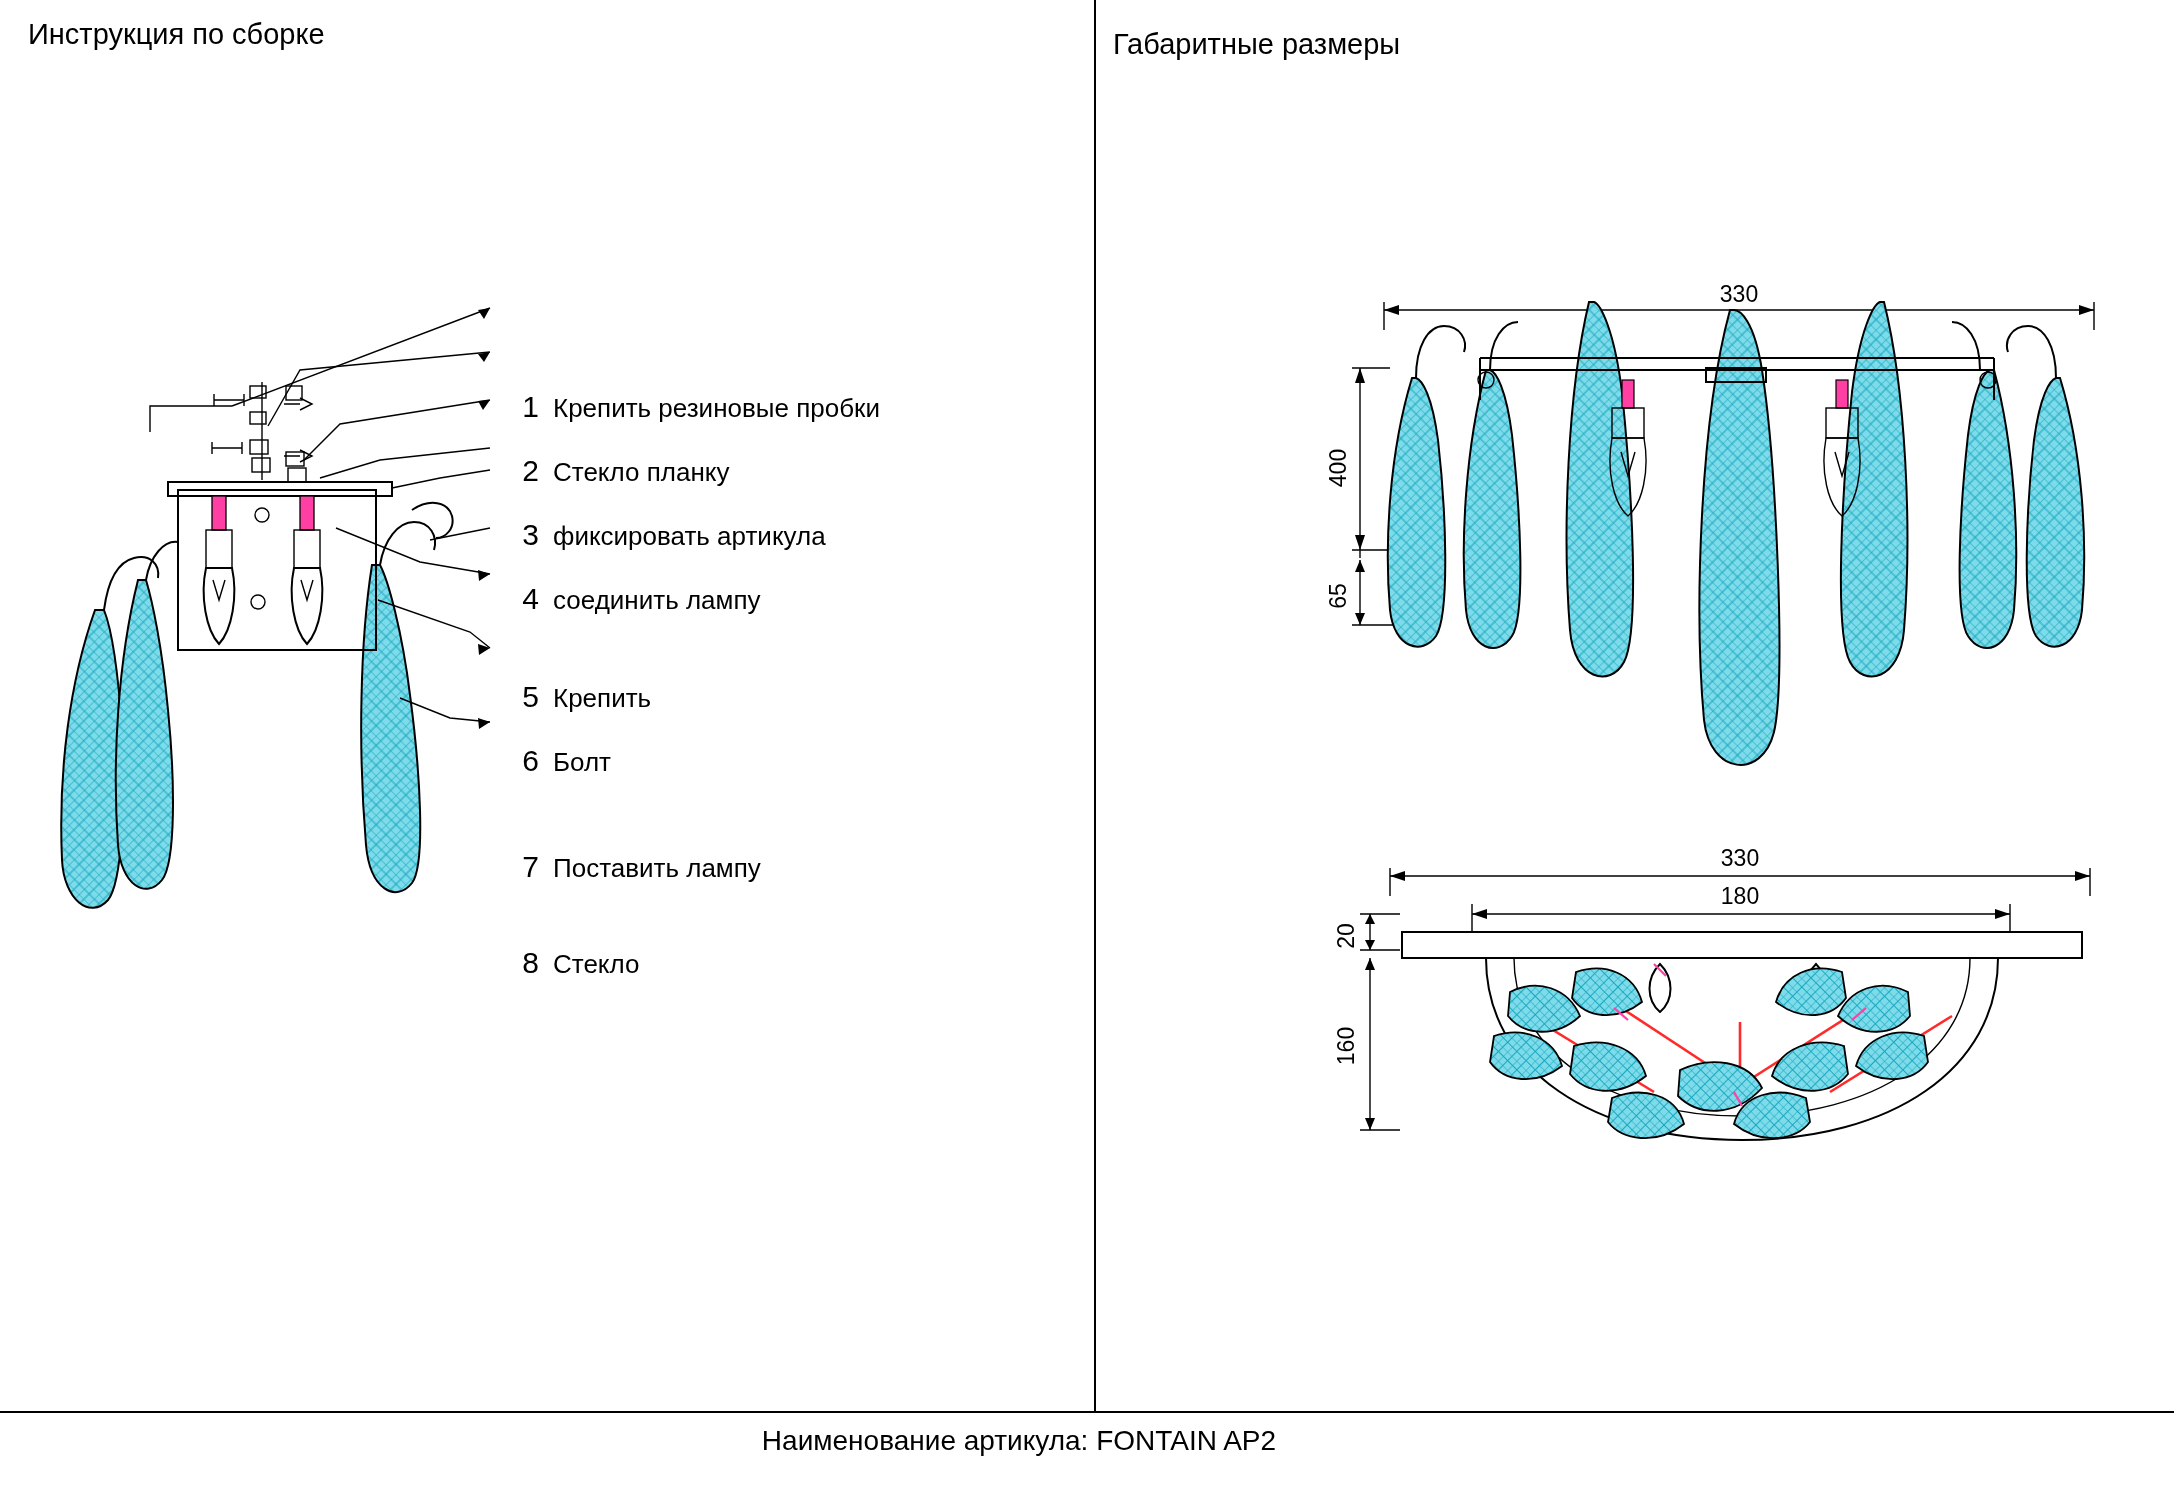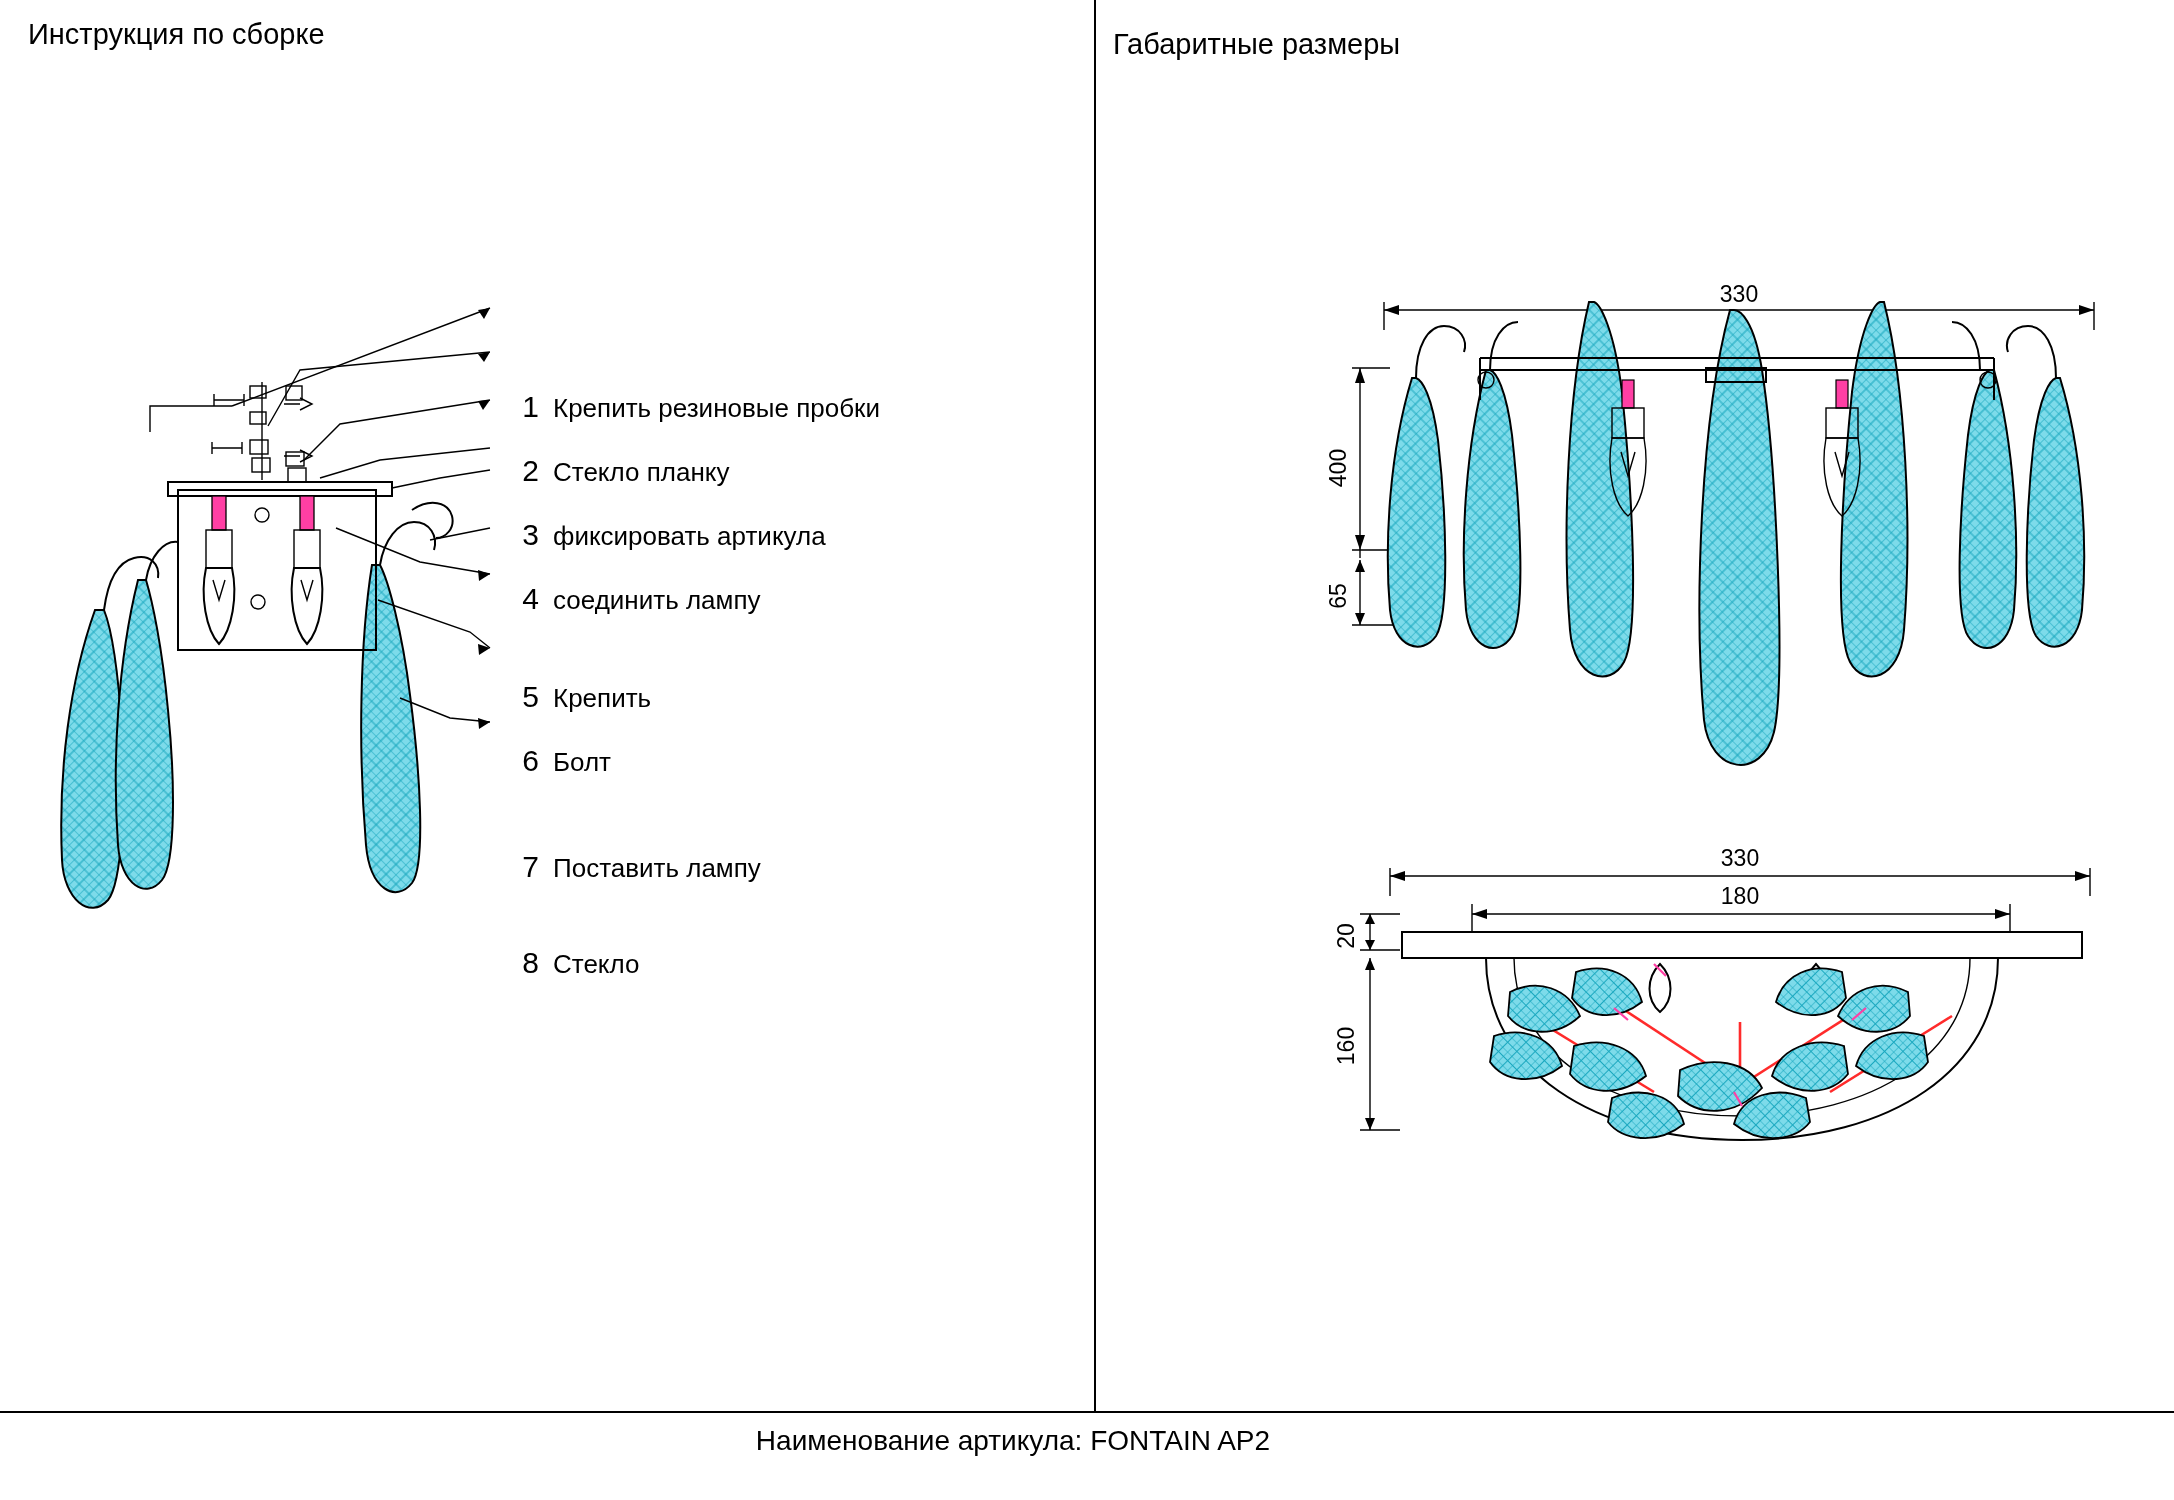--- a/index.html
+++ b/index.html
@@ -39,21 +39,21 @@
   .divider-h {
     position: absolute;
     left: 0px;
     top: 1411px;
     width: 2174px;
     height: 2px;
     background: #000;
   }
   .footer {
     position: absolute;
-    left: 2px;
+    left: 8px;
     top: 1425px;
     width: 2022px;
     text-align: center;
     font-size: 28px;
   }
 
   
   .legend {
     position: absolute;
     left: 505px;

